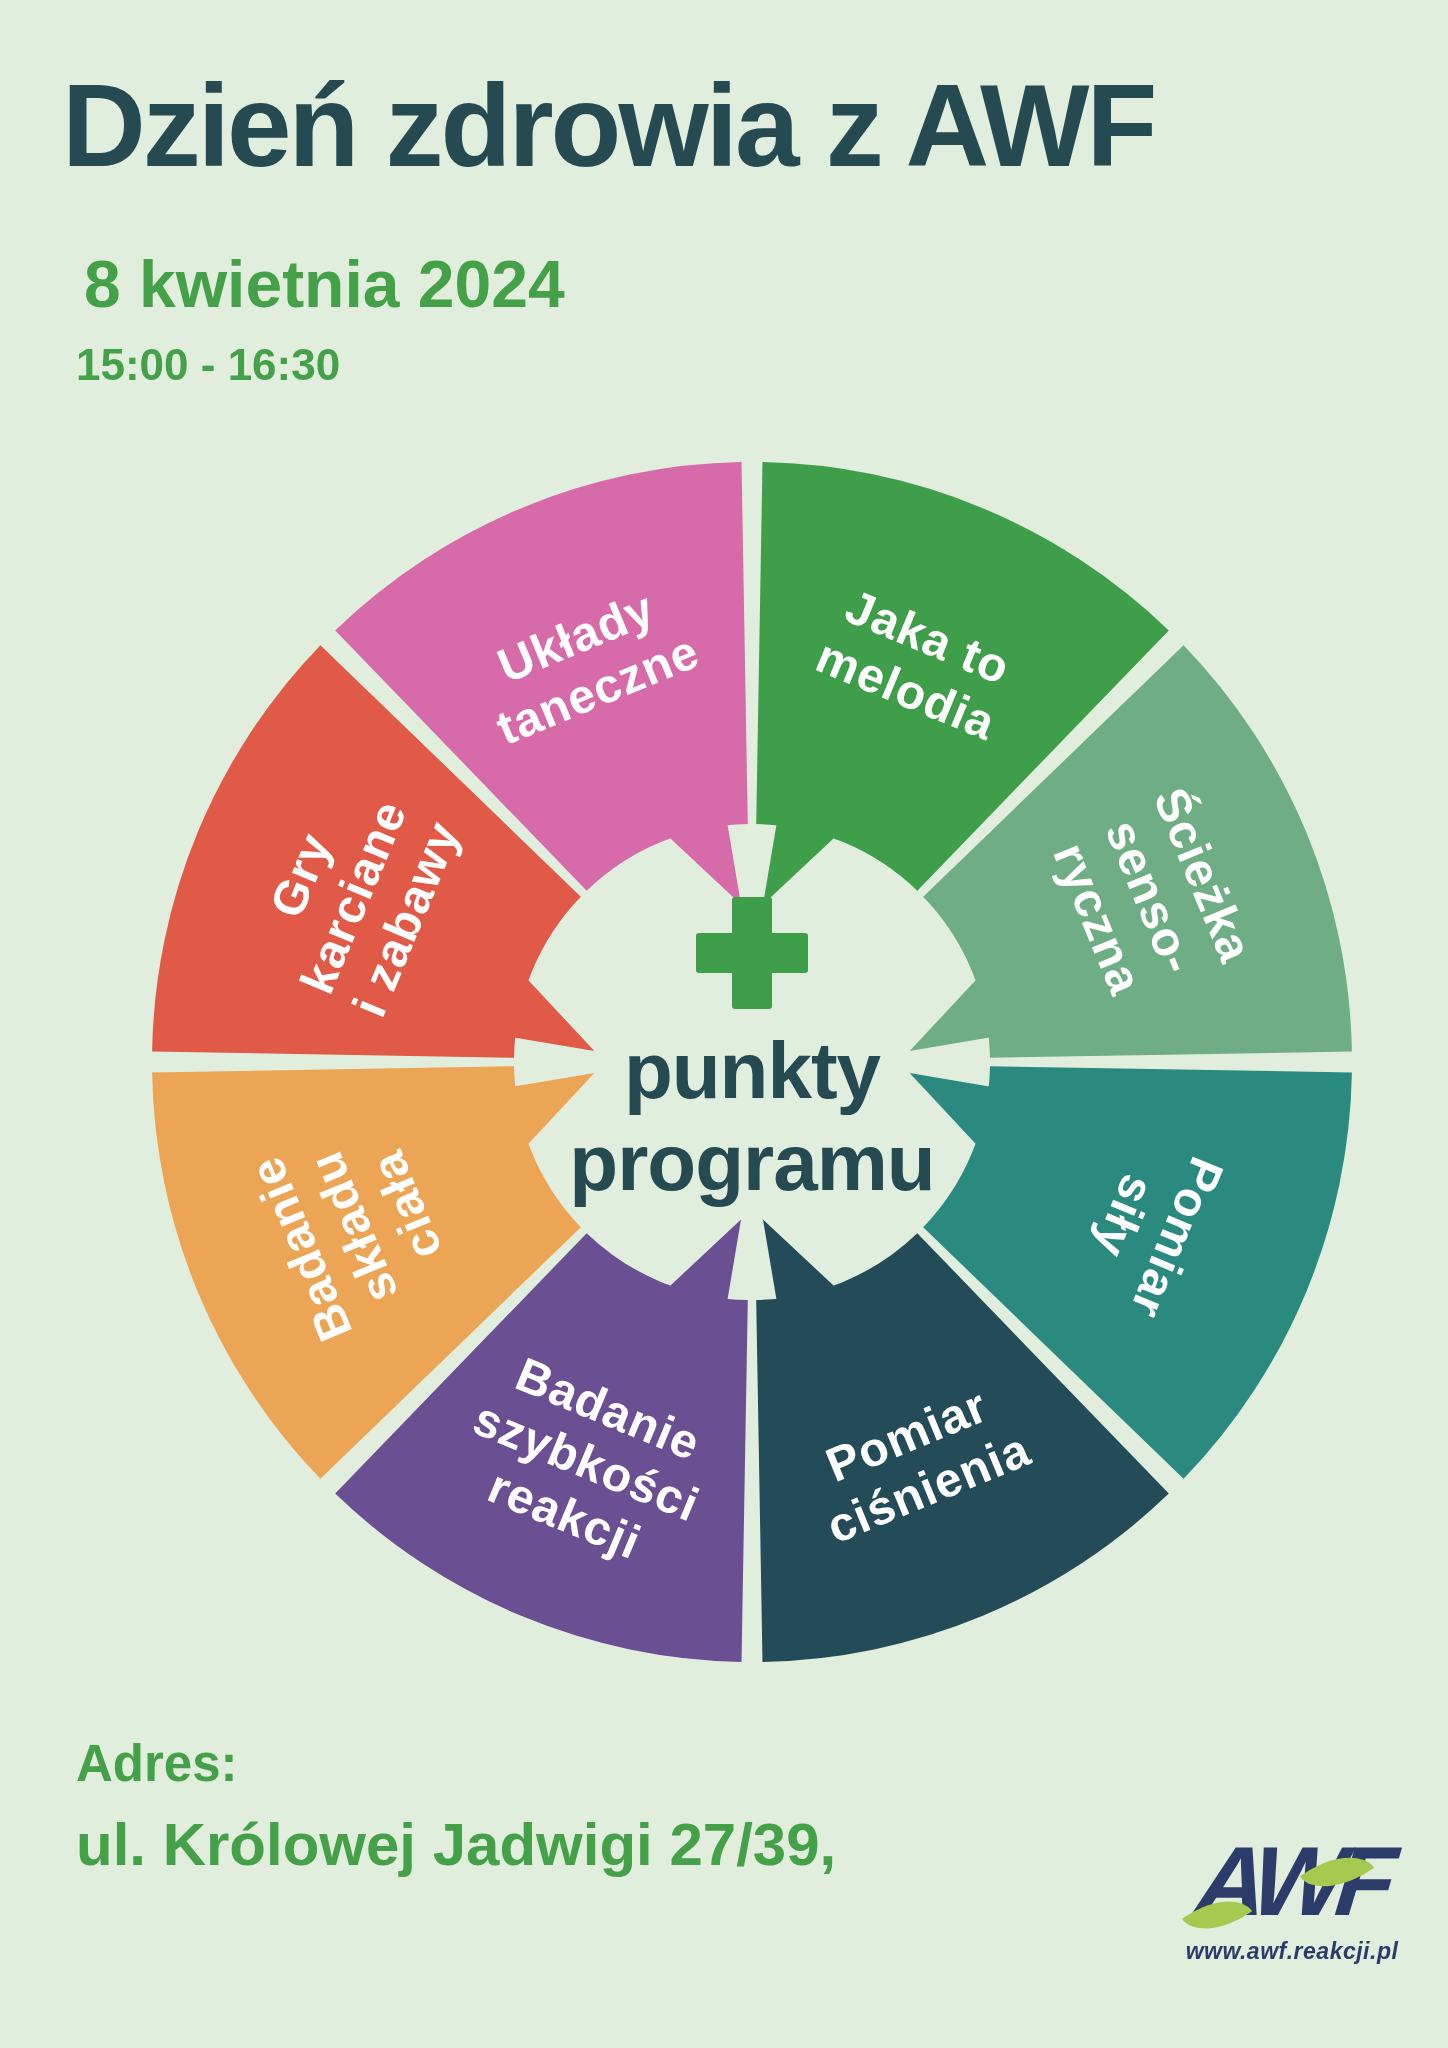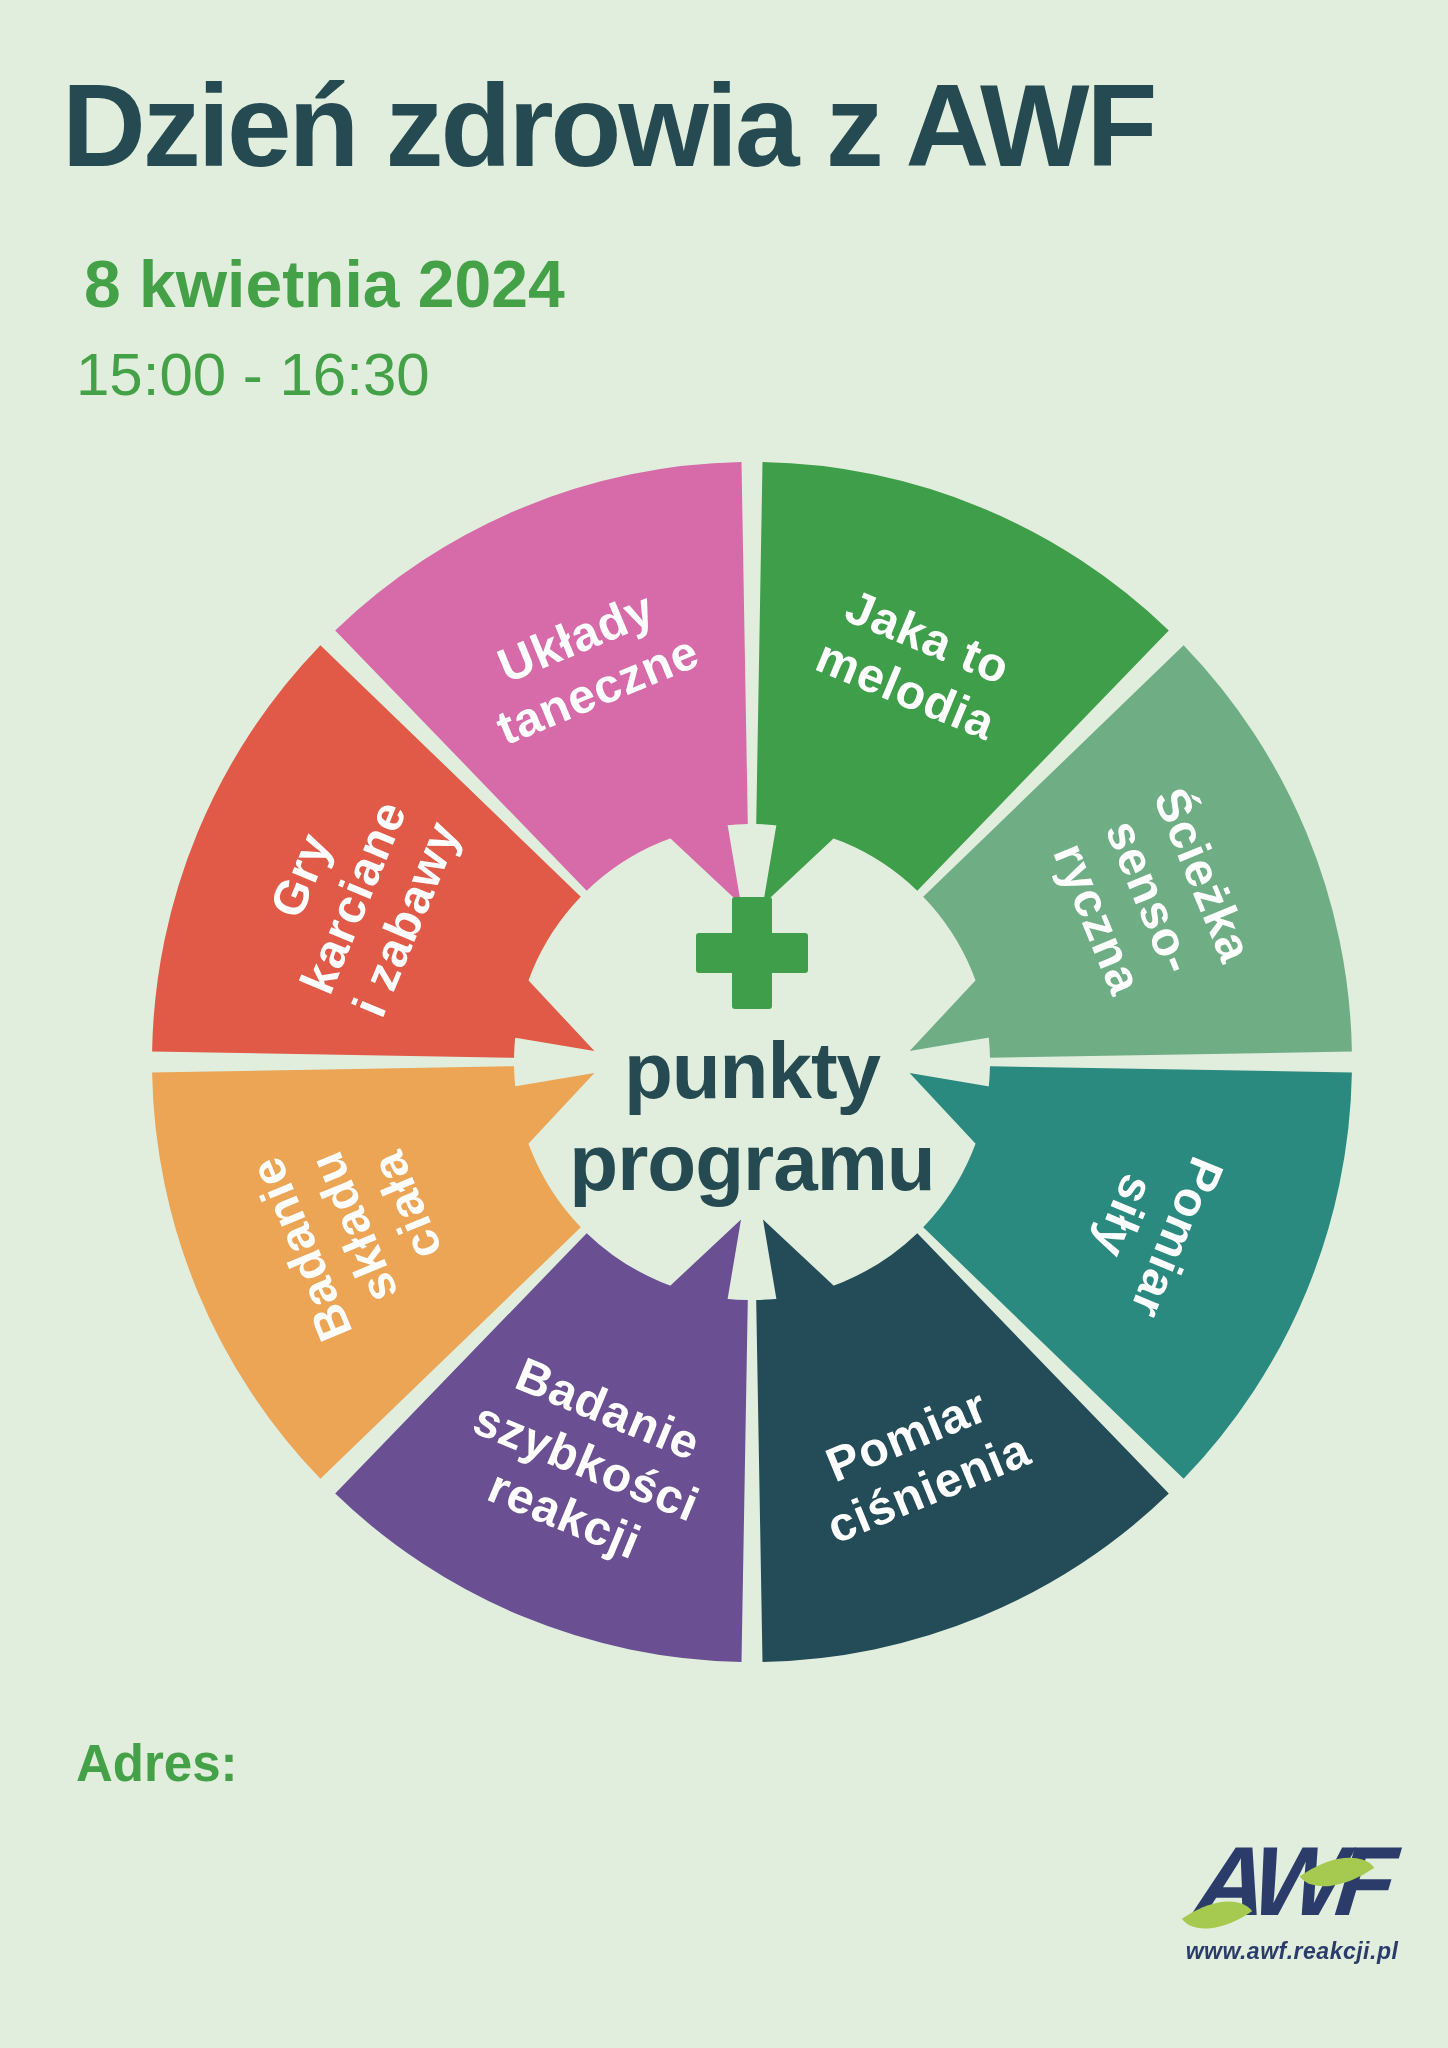--- a/index.html
+++ b/index.html
@@ -16,21 +16,21 @@
     color: var(--heading, #254a52); line-height: 1.05;
     white-space: nowrap;
   }
   .date {
     position: absolute; left: 84px; top: 246px;
     font-size: 66px; font-weight: 700;
     color: var(--green-text, #44a147); white-space: nowrap;
   }
   .time {
     position: absolute; left: 76px; top: 340px;
-    font-size: 60px; font-weight: 400;
+    font-size: 44px; font-weight: 700;
     color: var(--green-text, #44a147); white-space: nowrap;
   }
   #wheel-svg { position: absolute; left: 0; top: 0; }
   #wheel-svg text {
     font-family: "Liberation Sans", sans-serif;
     font-weight: 700;
   }
   .seg-label {
     fill: #ffffff; font-size: 48px; letter-spacing: 1px;
     text-anchor: middle;
@@ -102,20 +102,21 @@
   <g fill="#3f9e4a">
     <rect x="696" y="933" width="112" height="40" rx="3"></rect>
     <rect x="732" y="897" width="40" height="112" rx="3"></rect>
   </g>
   <text class="center-text" x="752" y="1098">punkty</text>
   <text class="center-text" x="752" y="1190">programu</text>
 </svg>
 
 <div class="address">
   <div class="addr-label">Adres:</div>
+  <div class="addr-line">ul. Królowej Jadwigi 27/39,</div>
 </div>
 
 <div class="logo">
   <div class="awf-text">AWF</div>
   <span class="leaf leaf-1"></span>
   <span class="leaf leaf-2"></span>
   <div class="website">www.awf.reakcji.pl</div>
 </div>
 
 </body></html>

